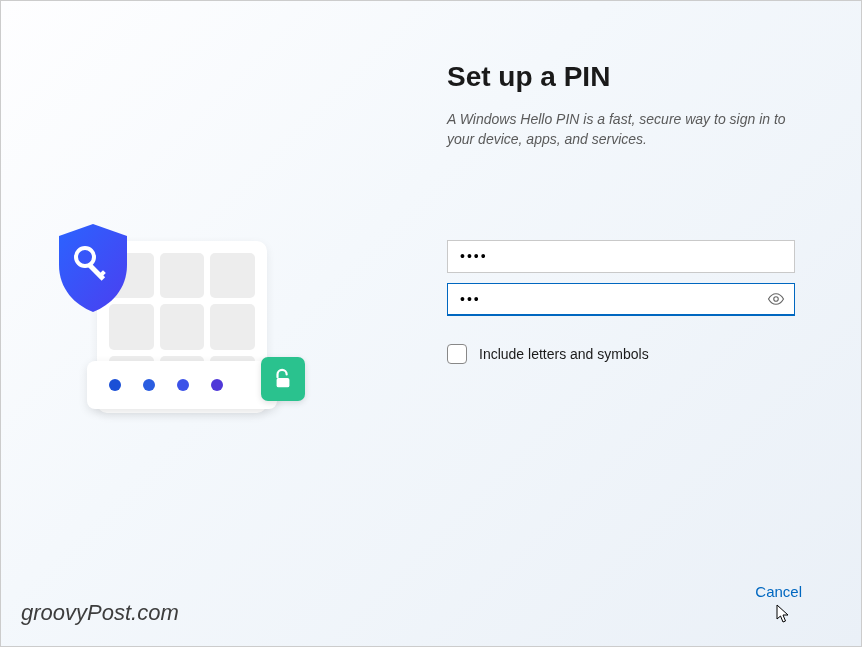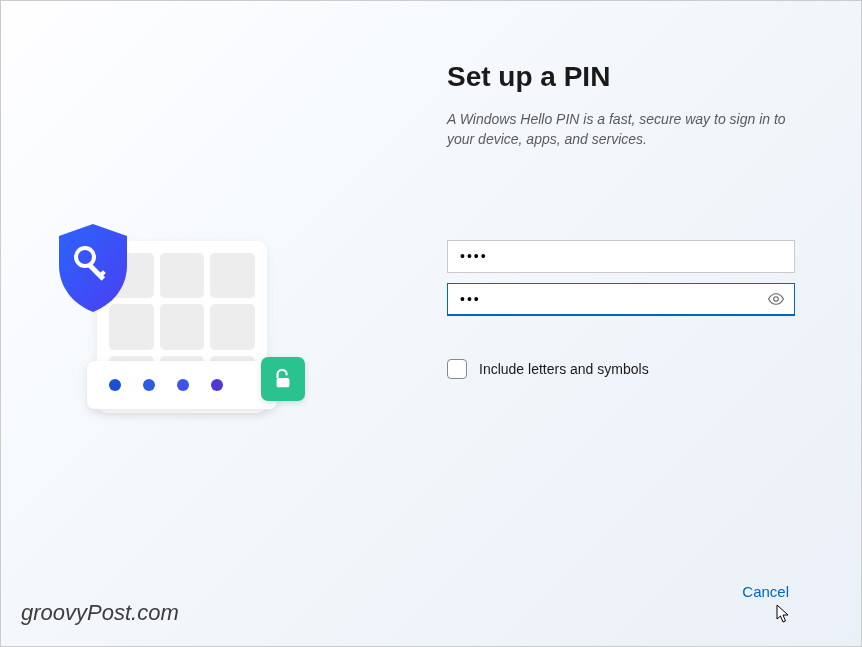--- a/index.html
+++ b/index.html
@@ -57,38 +57,38 @@
       right: 10px;
       top: 7px;
       width: 18px;
       height: 18px;
       color: #666;
       cursor: pointer;
     }
     .checkbox-row {
       display: flex;
       align-items: center;
-      margin-top: 33px;
+      margin-top: 18px;
       gap: 12px;
     }
     .checkbox {
       width: 20px;
       height: 20px;
       border: 1px solid #888;
       border-radius: 4px;
       background: #fff;
       cursor: pointer;
     }
     .checkbox-label {
       font-size: 14px;
       color: #1a1a1a;
     }
     .button-row {
       position: absolute;
-      right: 58px;
+      right: 45px;
       bottom: 38px;
       display: flex;
       gap: 28px;
       align-items: flex-start;
     }
     .cancel-btn {
       background: transparent;
       border: none;
       color: #0067c0;
       font-size: 15px;

